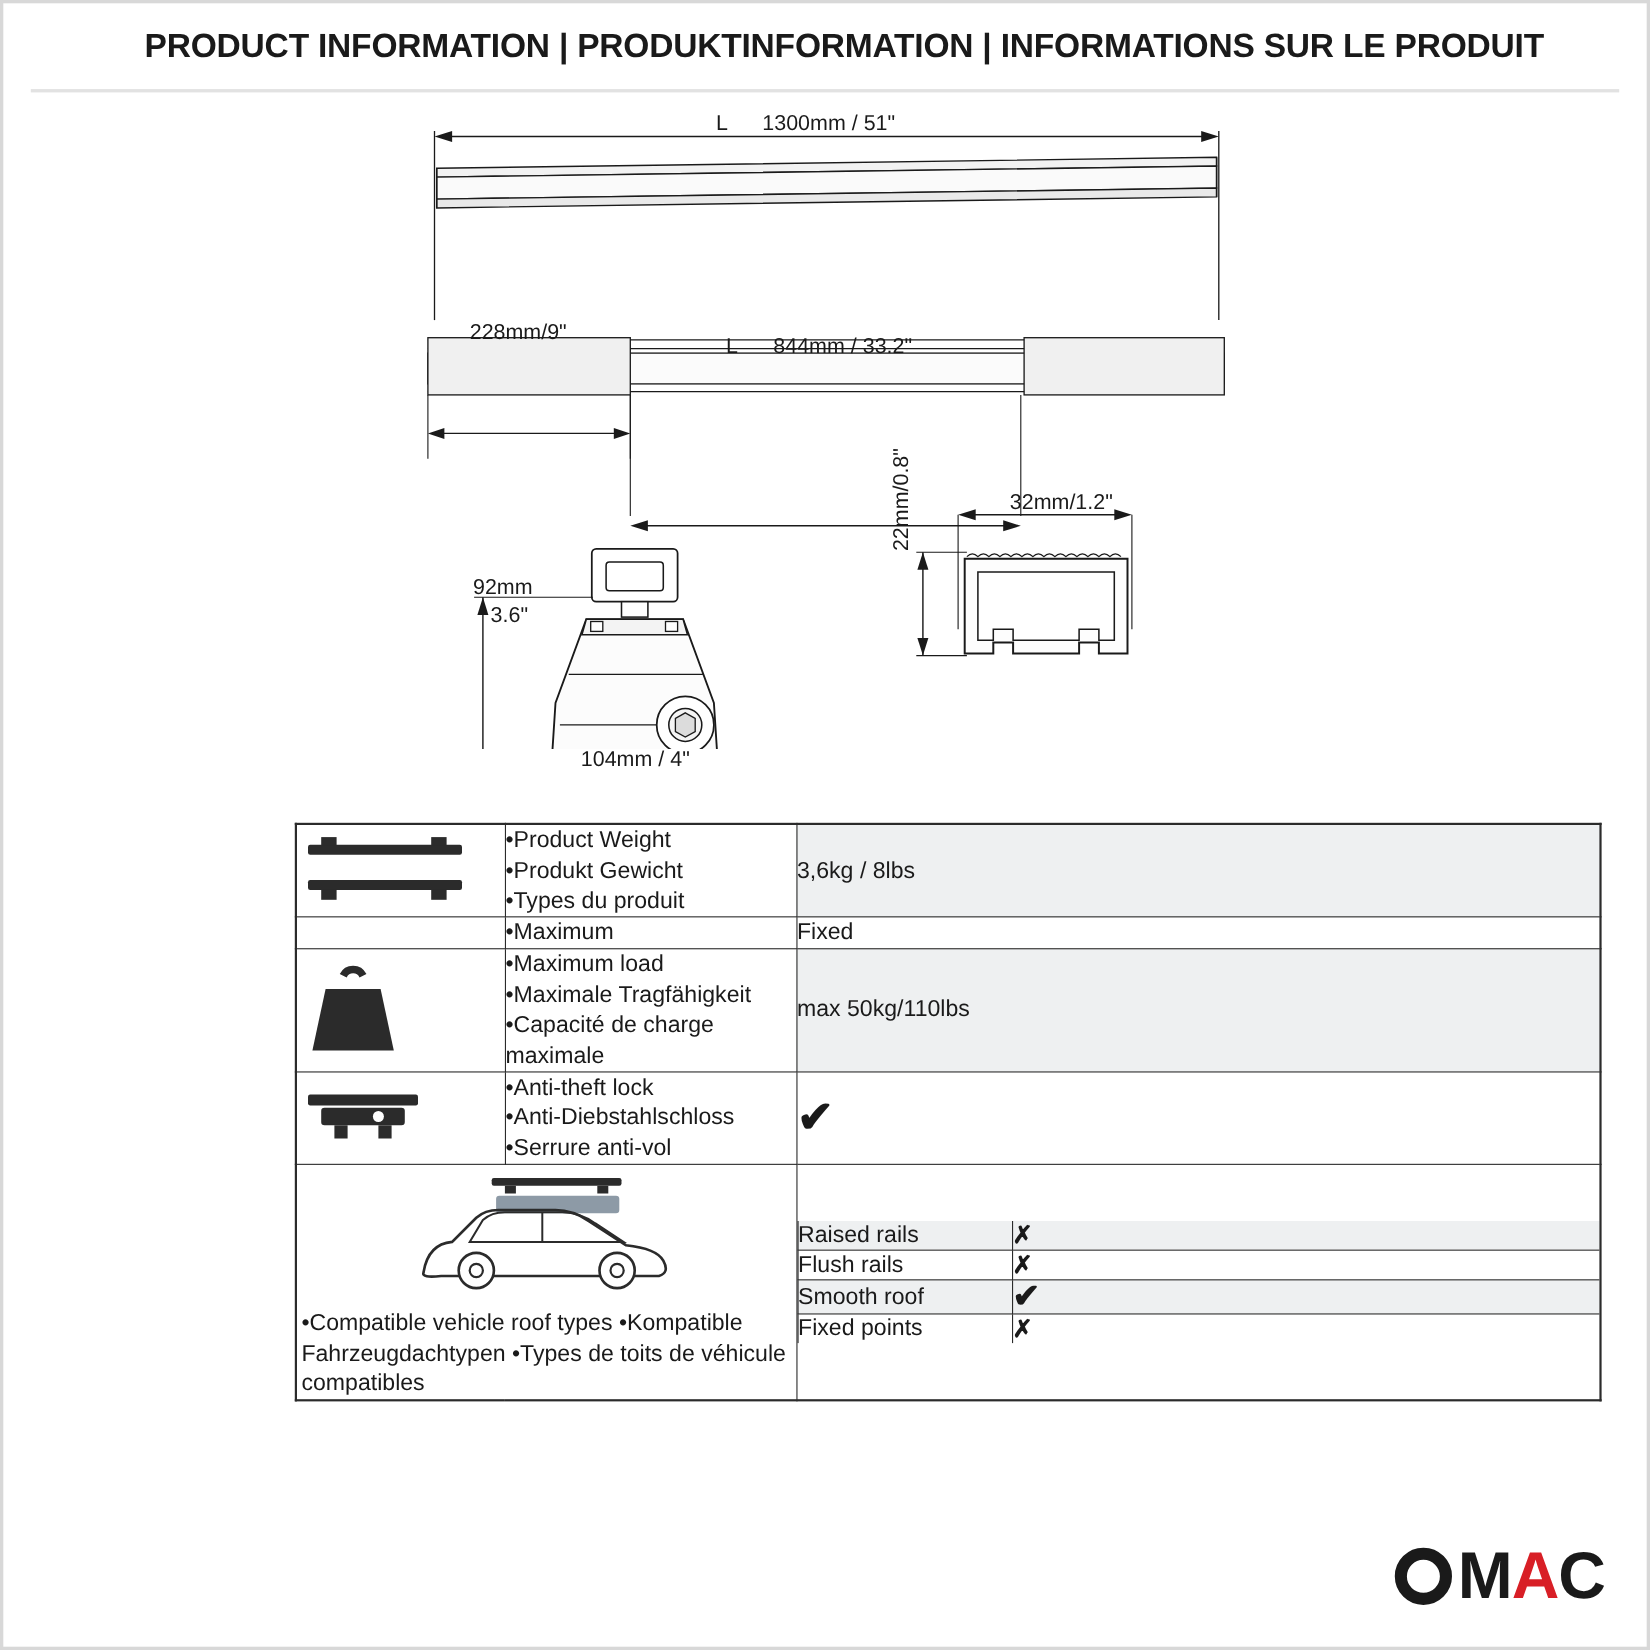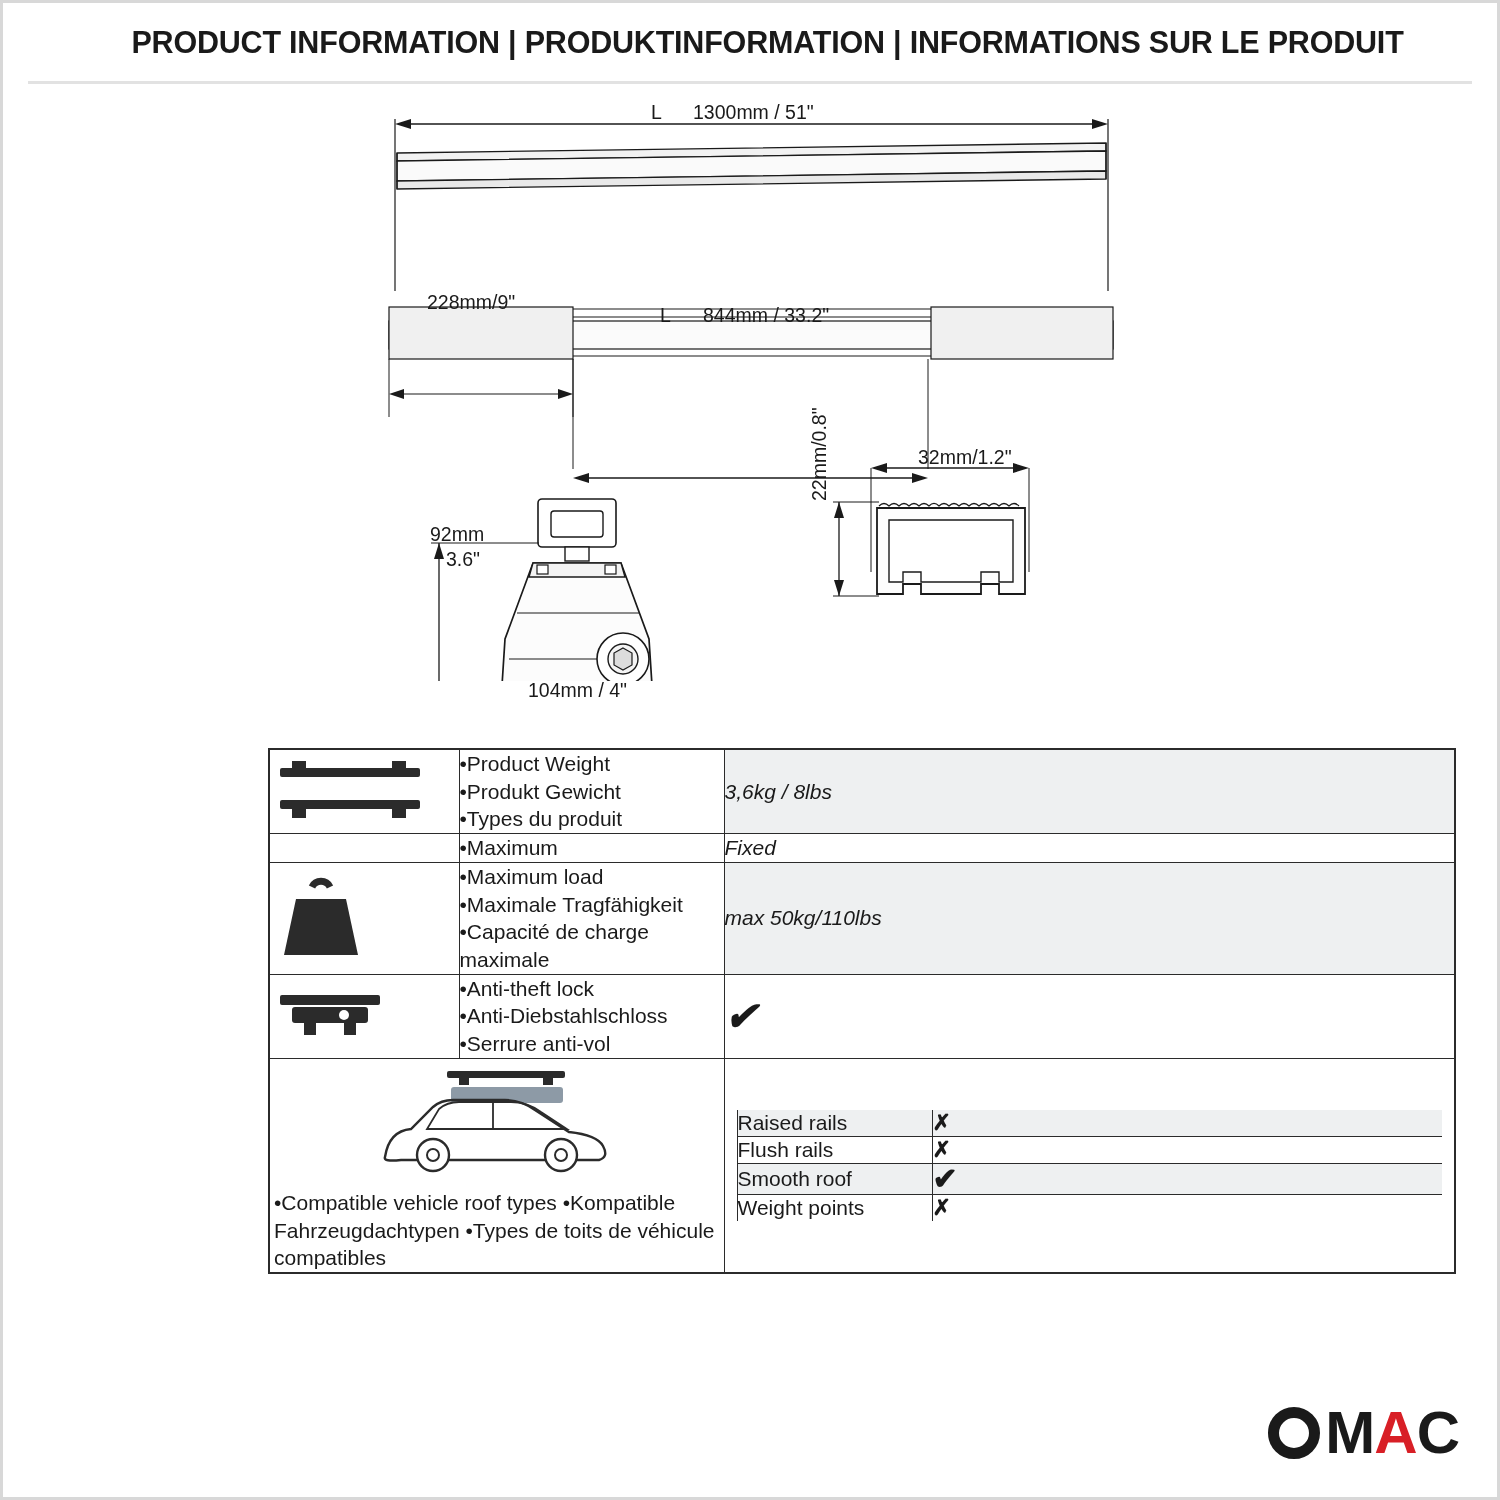--- a/index.html
+++ b/index.html
@@ -54,21 +54,21 @@
     background: #fff;
   }
   .spec-table td {
     border: 1.5px solid #2b2b2b;
     vertical-align: middle;
     font-size: 21px;
     padding: 0;
   }
   .ic-cell { width: 190px; text-align: center; padding: 8px 0; }
   .lbl-cell { width: 265px; padding: 14px 10px 14px 14px; line-height: 1.32; }
-  .val-cell { padding: 14px 0 14px 26px; font-size: 22px; font-style: italic; }
+  .val-cell { padding: 14px 0 14px 26px; font-size: 22px; }
   .shade { background: #eef0f1; }
   .lbl-cell .ln { display: block; }
   .sub-lbl { width: 195px; padding: 16px 0 16px 16px; font-size: 20px; }
   .sub-val { padding: 16px 0 16px 22px; font-size: 21px; }
   .check { font-size: 30px; font-weight: bold; line-height: 1; }
   .check.big { font-size: 40px; }
   .cross { font-size: 22px; font-weight: bold; }
   .combo-cell { padding: 6px 10px 16px 10px; text-align: left; margin-left: 45px; }
   .combo-text { font-size: 21px; line-height: 1.32; margin-top: 4px; padding-left: 4px;}
   .nested { border-collapse: collapse; width: 100%; }
@@ -302,37 +302,37 @@
             <circle cx="86" cy="90" r="6" fill="none" stroke="#2b2b2b" stroke-width="2"></circle>
             <circle cx="214" cy="90" r="16" fill="#fff" stroke="#2b2b2b" stroke-width="2.4"></circle>
             <circle cx="214" cy="90" r="6" fill="none" stroke="#2b2b2b" stroke-width="2"></circle>
           </svg>
           <div class="combo-text">
             <span class="ln">•Compatible vehicle roof types</span>
             <span class="ln">•Kompatible Fahrzeugdachtypen</span>
             <span class="ln">•Types de toits de véhicule compatibles</span>
           </div>
         </td>
-        <td style="padding:12px;">
+        <td style="padding:0;">
           <table class="nested">
             <tbody>
               <tr>
                 <td class="sub-lbl shade">Raised rails</td>
                 <td class="sub-val shade"><span class="cross">✗</span></td>
               </tr>
               <tr>
                 <td class="sub-lbl">Flush rails</td>
                 <td class="sub-val"><span class="cross">✗</span></td>
               </tr>
               <tr>
                 <td class="sub-lbl shade">Smooth roof</td>
                 <td class="sub-val shade"><span class="check">✔</span></td>
               </tr>
               <tr>
-                <td class="sub-lbl">Weight points</td>
+                <td class="sub-lbl">Fixed points</td>
                 <td class="sub-val"><span class="cross">✗</span></td>
               </tr>
             </tbody>
           </table>
         </td>
       </tr>
     </tbody>
   </table>
 
   <div class="logo">

